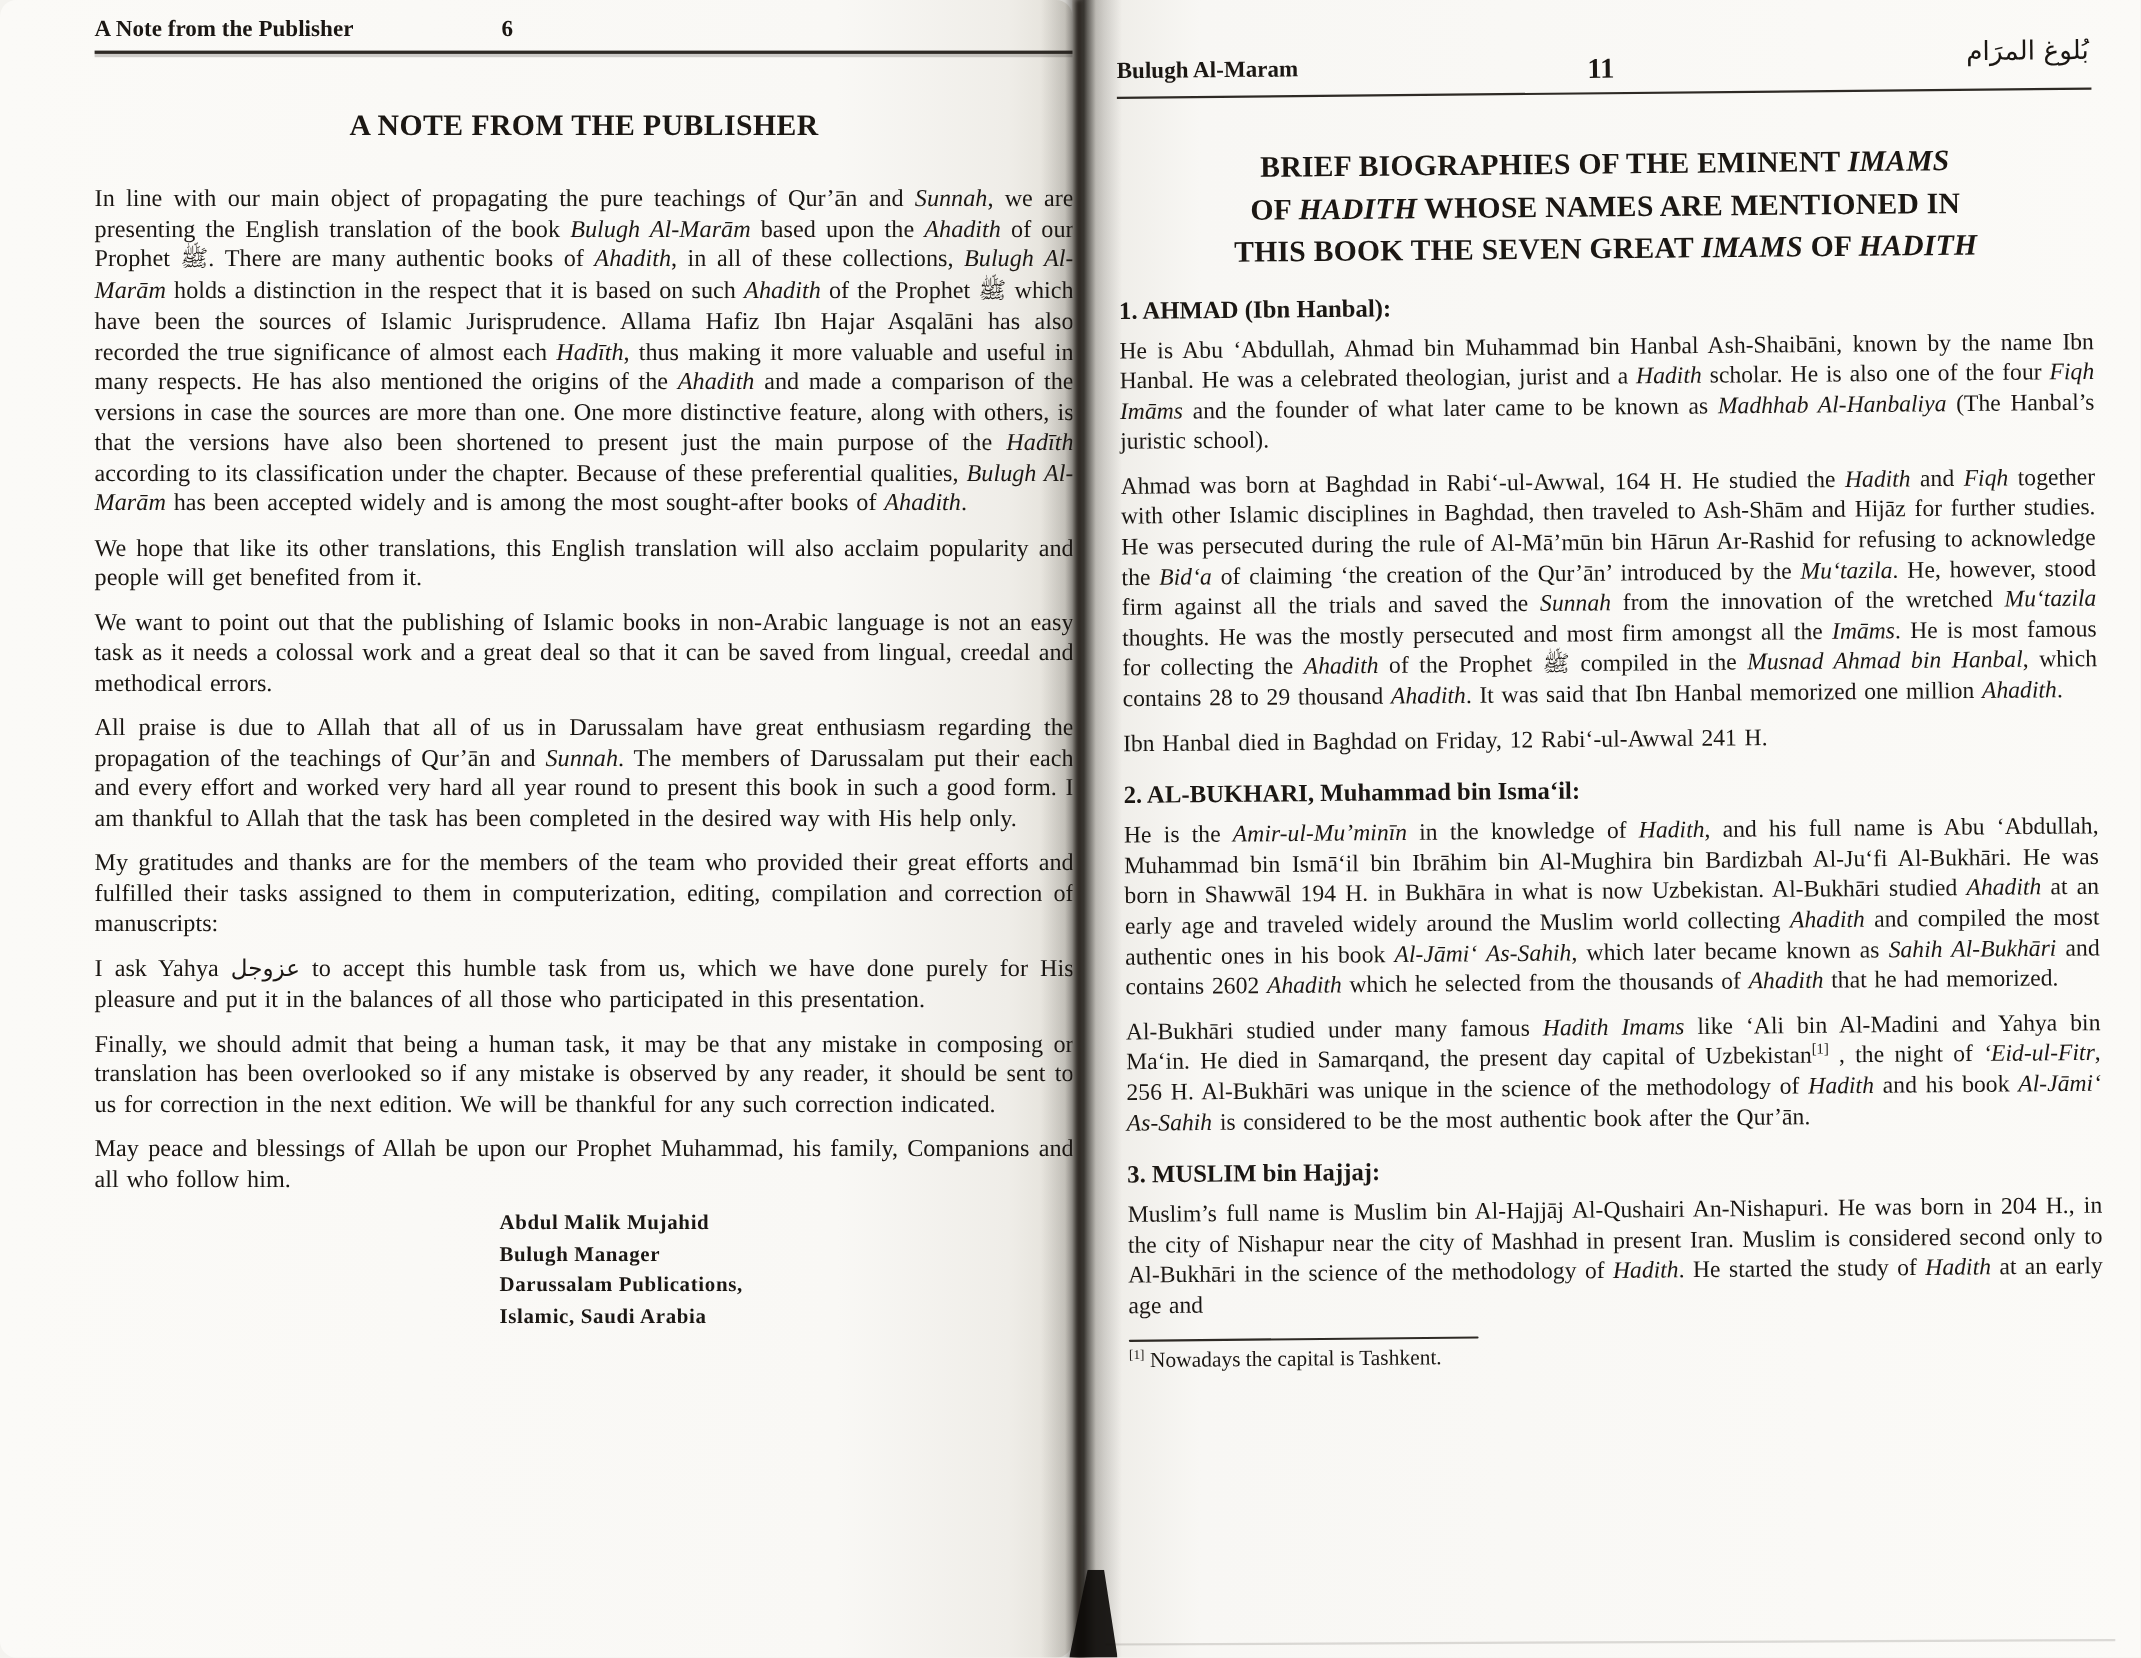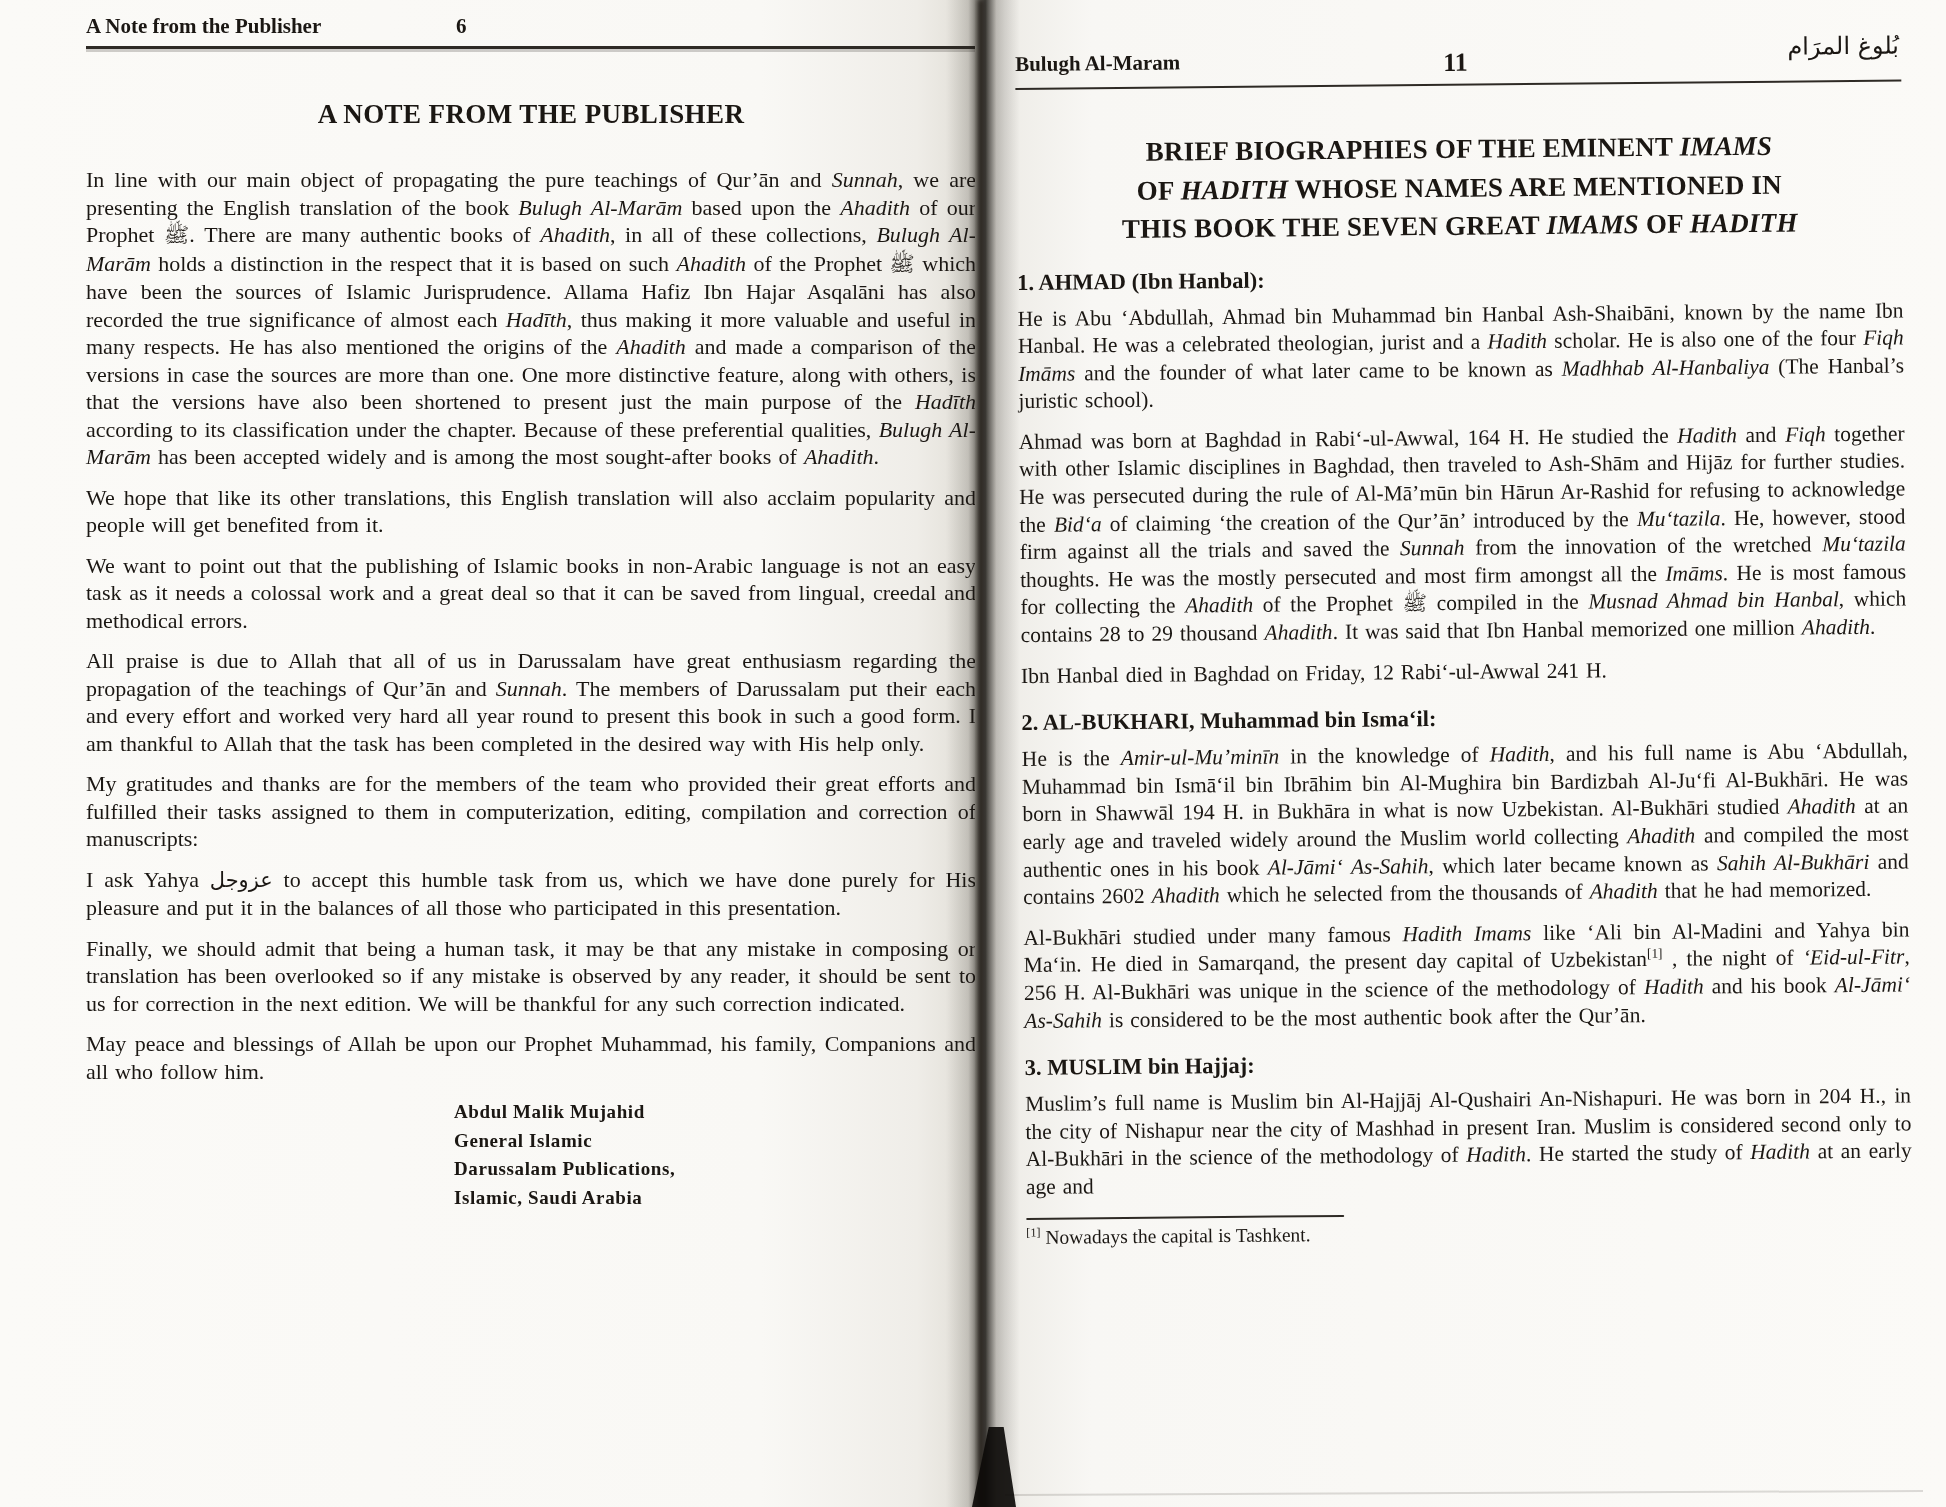--- a/index.html
+++ b/index.html
@@ -7,20 +7,21 @@
     width:1946px;height:1507px;position:relative;overflow:hidden;
     background:#f4f3ef;
     font-family:"Liberation Serif",serif;
     color:#1b1713;
   }
   
   .page{position:absolute;top:0;height:1507px;}
   .page-left{
     left:0;width:975px;
     background:linear-gradient(90deg,#fbfaf7 0%,#f9f8f5 78%,#efede8 94%,#e0ddd5 100%);
+    border-radius:15px;
   }
   .page-right{
     left:975px;width:971px;
     background:linear-gradient(90deg,#d8d4cb 0%,#eeece7 3%,#f8f7f4 12%,#fbfaf7 100%);
   }
   
   .gutter{
     position:absolute;left:946px;top:0;width:74px;height:100%;pointer-events:none;z-index:5;
     background:linear-gradient(90deg,
       rgba(30,26,22,0) 0%,
@@ -95,21 +96,21 @@
       <p><span>We want to point out that the publishing of Islamic books in non-Arabic language is not an easy task as it needs a colossal work and a great deal so that it can be saved from lingual, creedal and methodical errors.</span></p>
       <p><span>All praise is due to Allah that all of us in Darussalam have great enthusiasm regarding the propagation of the teachings of Qur’ān and </span><span class="it">Sunnah</span><span>. The members of Darussalam put their each and every effort and worked very hard all year round to present this book in such a good form. I am thankful to Allah that the task has been completed in the desired way with His help only.</span></p>
       <p><span>My gratitudes and thanks are for the members of the team who provided their great efforts and fulfilled their tasks assigned to them in computerization, editing, compilation and correction of manuscripts:</span></p>
       <p><span>I ask Yahya </span><span class="ar">عزوجل</span><span> to accept this humble task from us, which we have done purely for His pleasure and put it in the balances of all those who participated in this presentation.</span></p>
       <p><span>Finally, we should admit that being a human task, it may be that any mistake in composing or translation has been overlooked so if any mistake is observed by any reader, it should be sent to us for correction in the next edition. We will be thankful for any such correction indicated.</span></p>
       <p><span>May peace and blessings of Allah be upon our Prophet Muhammad, his family, Companions and all who follow him.</span></p>
     </div>
 
     <div class="signature">
       <div>Abdul Malik Mujahid</div>
-      <div>General Islamic</div>
+      <div>Bulugh Manager</div>
       <div>Darussalam Publications,</div>
       <div>Islamic, Saudi Arabia</div>
     </div>
 
   </div>
 </div>
 
 <div class="page page-right">
   <div class="right-inner">
 

